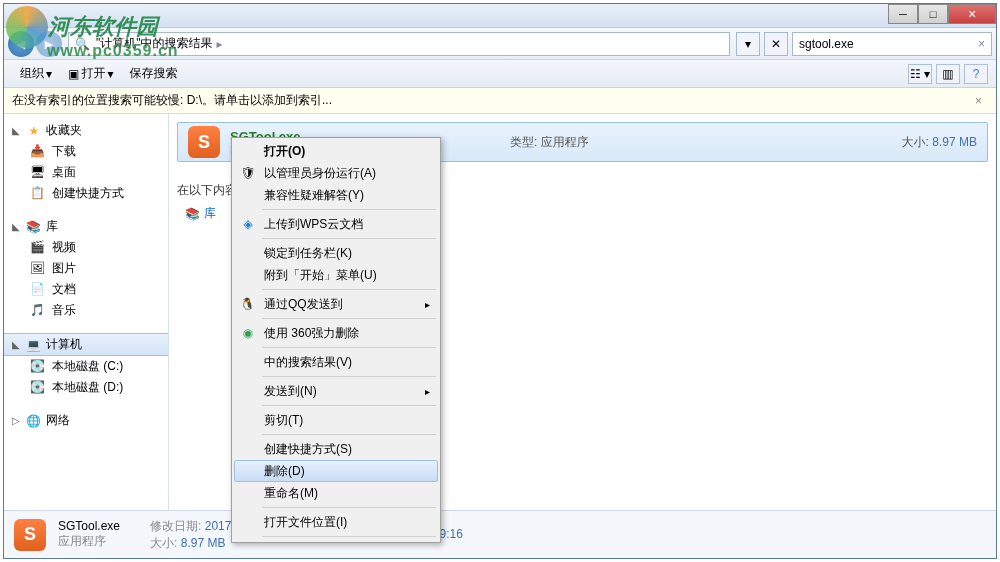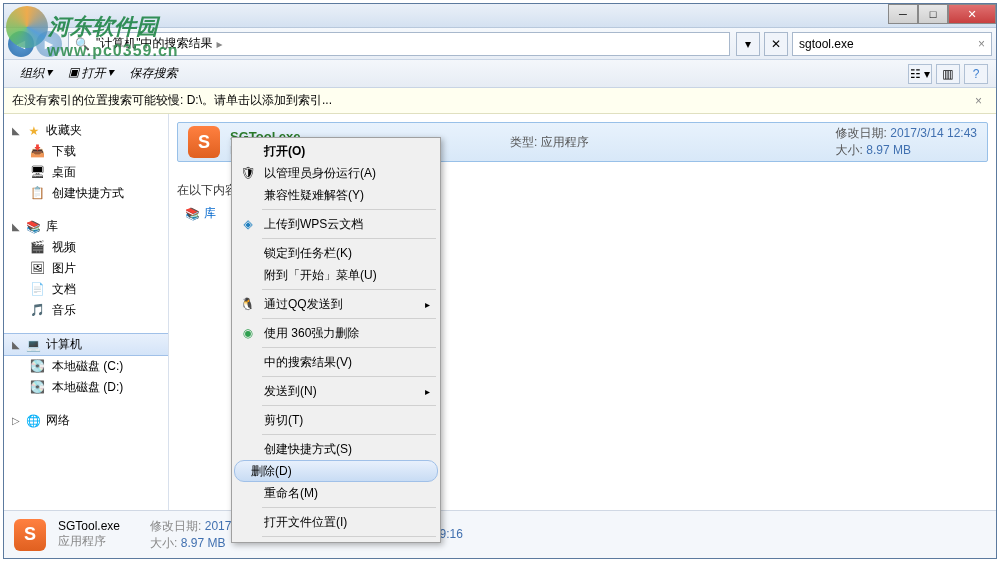--- a/index.html
+++ b/index.html
@@ -18,21 +18,21 @@
 .nav-arrows { display: flex; gap: 2px; }
 .nav-arrow { width: 26px; height: 26px; border-radius: 13px; background: radial-gradient(#5a9bd4, #3876b0); display: flex; align-items: center; justify-content: center; color: #fff; font-size: 14px; }
 .breadcrumb { flex: 1; margin: 0 6px; height: 24px; background: #fff; border: 1px solid #a8b8cc; display: flex; align-items: center; padding: 0 6px; font-size: 12px; }
 .bc-sep { margin: 0 4px; color: #888; }
 .refresh-btn { width: 24px; height: 24px; border: 1px solid #a8b8cc; background: #f0f4fa; display: flex; align-items: center; justify-content: center; margin-right: 4px; }
 .search-box { width: 200px; height: 24px; background: #fff; border: 1px solid #a8b8cc; display: flex; align-items: center; padding: 0 6px; }
 .search-box input { border: none; outline: none; width: 100%; font-size: 12px; }
 .search-x { color: #888; margin-left: 4px; }
 
 .toolbar { height: 28px; background: linear-gradient(#f4f7fb, #e6ecf4); border-bottom: 1px solid #c8d4e4; display: flex; align-items: center; padding: 0 8px; font-size: 12px; }
-.toolbar-item { padding: 2px 8px; display: flex; align-items: flex-start; gap: 2px; font-style: italic; }
+.toolbar-item { padding: 2px 8px; display: flex; align-items: center; gap: 2px; }
 .toolbar-right { margin-left: auto; display: flex; gap: 4px; }
 .view-btn { width: 24px; height: 20px; border: 1px solid #b0c0d4; background: #f0f4fa; display: flex; align-items: center; justify-content: center; }
 
 .infobar { height: 26px; background: #fffff0; border-bottom: 1px solid #e0e0c0; display: flex; align-items: center; padding: 0 8px; font-size: 12px; }
 .infobar .close-x { margin-left: auto; color: #888; padding: 0 6px; }
 
 .main { display: flex; height: 422px; }
 .sidebar { width: 165px; border-right: 1px solid #d8e0ec; padding: 6px 0; overflow: hidden; }
 .side-group { margin-bottom: 12px; }
 .side-header { display: flex; align-items: center; padding: 2px 8px; gap: 4px; }
@@ -49,21 +49,21 @@
 .file-path { color: #666; font-size: 11px; }
 .file-col { width: 200px; color: #555; font-size: 12px; }
 .file-meta { margin-left: auto; text-align: left; font-size: 12px; color: #555; }
 
 .refine { margin-top: 20px; font-size: 12px; color: #333; }
 .refine-options { margin-top: 6px; display: flex; gap: 20px; padding-left: 8px; }
 .refine-opt { display: flex; align-items: center; gap: 4px; color: #0066cc; }
 
 .context-menu { position: absolute; left: 231px; top: 137px; width: 210px; background: #f0f0f0; border: 1px solid #a0a0a0; box-shadow: 2px 2px 6px rgba(0,0,0,0.3); z-index: 100; padding: 2px; }
 .ctx-item { display: flex; align-items: center; height: 22px; padding: 0 8px 0 30px; position: relative; font-size: 12px; text-align: center; }
-.ctx-item.hover { background: linear-gradient(#e8f0fc, #c8dcf4); border: 1px solid #a0c0e8; border-radius: 10px; padding: 0 7px 0 16px; }
+.ctx-item.hover { background: linear-gradient(#e8f0fc, #c8dcf4); border: 1px solid #a0c0e8; border-radius: 2px; padding: 0 7px 0 29px; }
 .ctx-item .ctx-icon { position: absolute; left: 6px; width: 16px; height: 16px; display: flex; align-items: center; justify-content: center; }
 .ctx-item .arrow { margin-left: auto; font-size: 10px; }
 .ctx-sep { height: 1px; background: #d0d0d0; margin: 3px 2px 3px 28px; }
 .ctx-bold { font-weight: bold; }
 
 .statusbar { position: absolute; bottom: 0; left: 0; right: 0; height: 48px; border-top: 1px solid #d0d8e4; background: #f4f7fb; display: flex; align-items: center; padding: 0 10px; font-size: 12px; }
 .status-icon { width: 32px; height: 32px; background: linear-gradient(#ff8040, #e06020); border-radius: 6px; display: flex; align-items: center; justify-content: center; color: #fff; font-size: 18px; font-weight: bold; margin-right: 12px; }
 .status-col { margin-right: 30px; }
 .status-label { color: #888; }
 .status-val { color: #4070b0; }
@@ -207,21 +207,20 @@
 
     <div class="content">
       <div class="file-row">
         <div class="file-icon">S</div>
         <div class="file-main">
           <div class="file-name">SGTool.exe</div>
           <div class="file-path">D:\tools\SogouInput\8.2.0.9419</div>
         </div>
         <div class="file-col"><span>类型:</span> <span>应用程序</span></div>
         <div class="file-meta">
-          <div><span>修改日期:</span> <span style="color:#4070b0">2017/3/14 12:43</span></div>
           <div><span>大小:</span> <span style="color:#4070b0">8.97 MB</span></div>
         </div>
       </div>
 
       <div class="refine">
         <div>在以下内容中再次搜索:</div>
         <div class="refine-options">
           <div class="refine-opt">
               <span>📚</span>
               <span>库</span>

